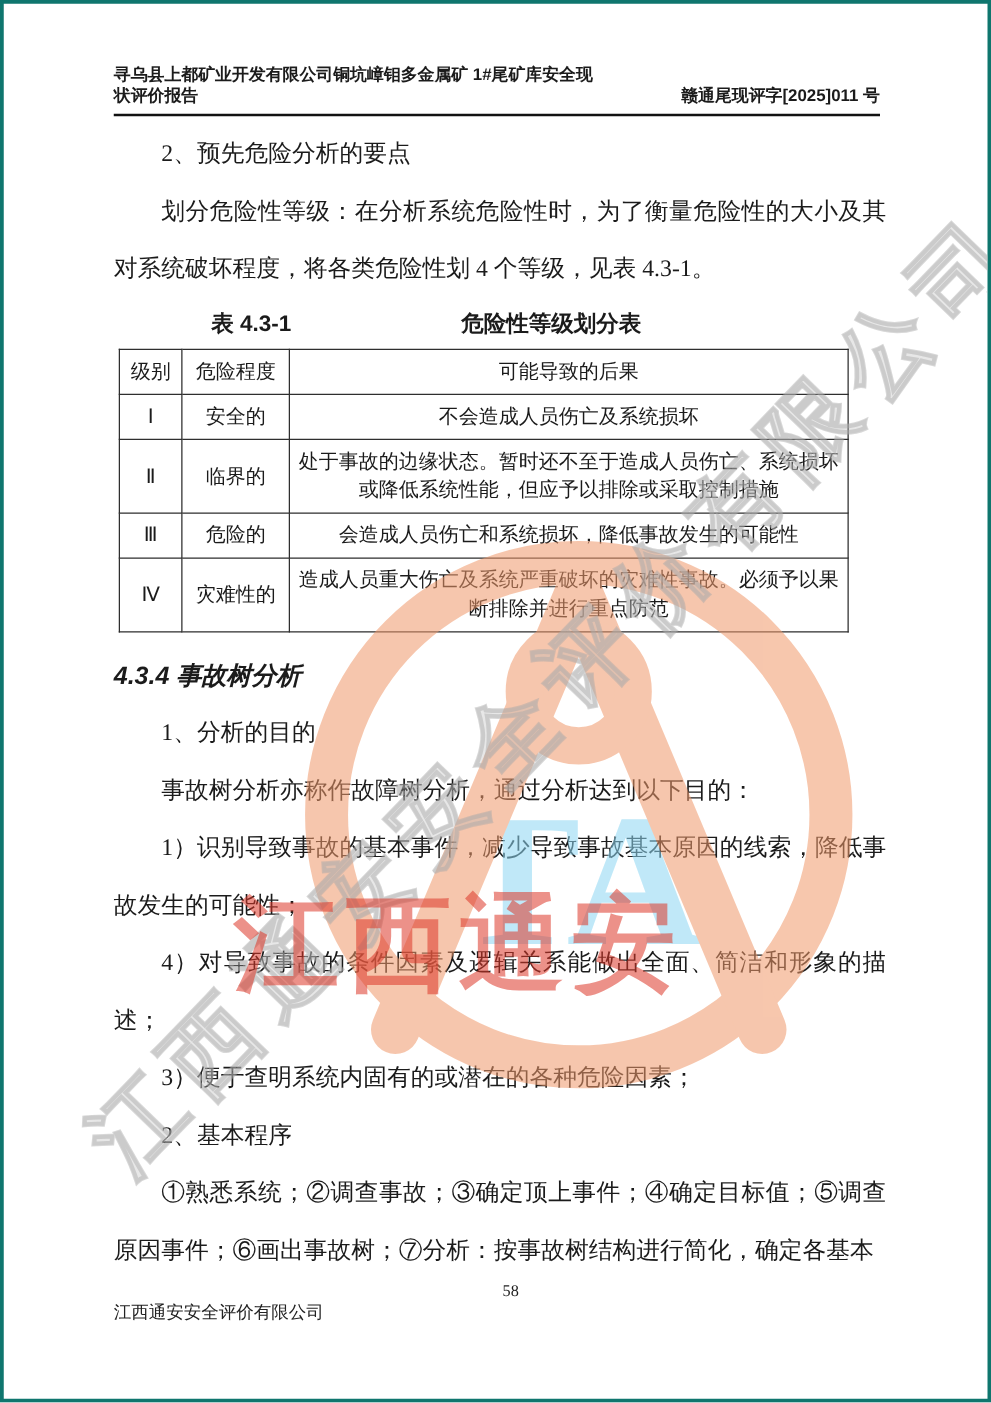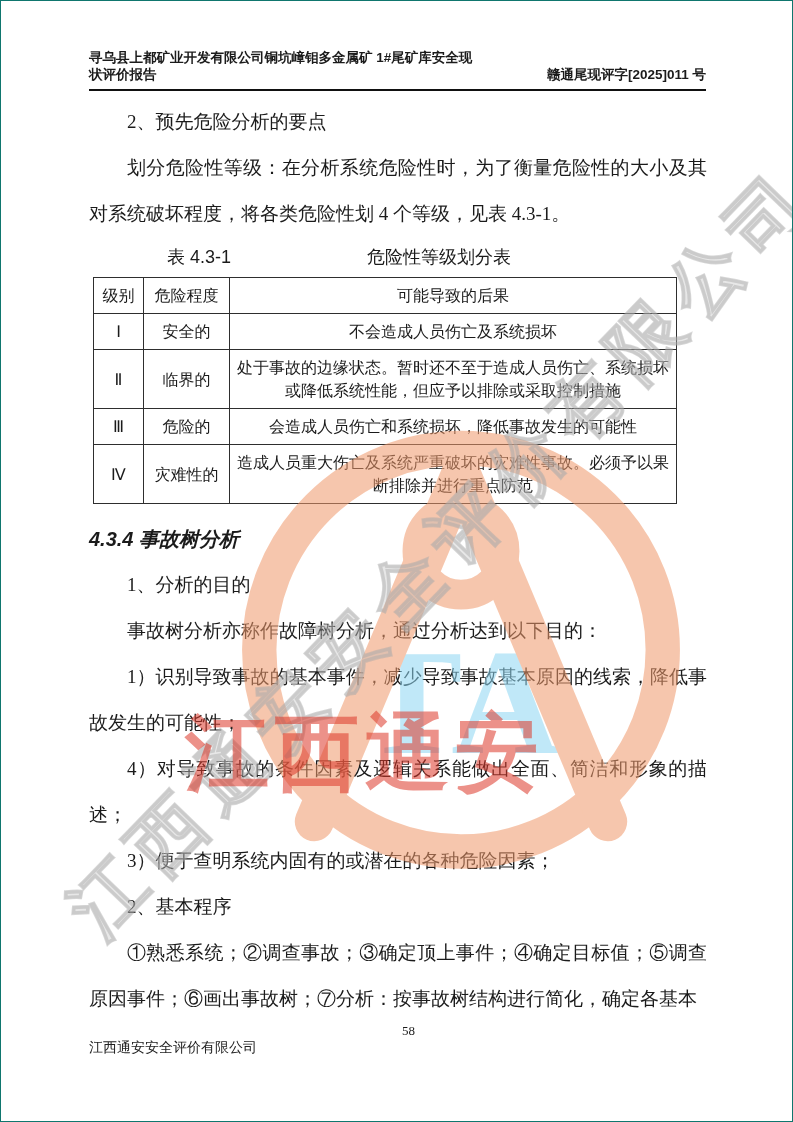--- a/index.html
+++ b/index.html
@@ -1,40 +1,40 @@
 <!DOCTYPE html>
 <html><head>
 <meta charset="utf-8">
 <style>
   html,body { margin:0; padding:0; background:#e8e8e8; }
   .page {
     position:relative; width:793px; height:1122px; margin:0 auto;
     background:#ffffff; overflow:hidden; box-sizing:border-box;
-    border:1px solid #0f766e;
+    border:3px solid #0f766e;
     font-family:"Liberation Serif", serif; color:#1b1b1b;
   }
   
   .page-header {
     position:absolute; left:88px; right:86px; top:48px;
     display:flex; justify-content:space-between; align-items:flex-end;
     border-bottom:2px solid #111; padding-bottom:6px;
     font-family:"Liberation Sans", sans-serif;
     font-weight:bold; font-size:13.5px; line-height:17px;
   }
   .page-header .h-left  { max-width:64%; }
   .page-header .h-right { white-space:nowrap; }
   
   .content { position:absolute; left:88px; top:98px; width:618px; }
   .body-text {
     margin:0; font-size:19px; line-height:46px;
     text-align:justify; text-justify:inter-ideograph;
   }
   .indent { text-indent:2em; }
   
-  .tbl-caption { display:flex; font-size:18px; line-height:40px; font-weight:normal;
+  .tbl-caption { display:flex; font-size:18px; line-height:40px; font-weight:bold;
                  font-family:"Liberation Sans", sans-serif; }
   .tbl-caption .cap-label { margin-left:78px; }
   .tbl-caption .cap-title { flex:1; text-align:center; margin-right:60px; }
   
   table.hazard {
     border-collapse:collapse; margin-left:4px; width:584px;
     font-size:16px; table-layout:fixed;
   }
   table.hazard th, table.hazard td {
     border:1.5px solid #2e2e2e; text-align:center; vertical-align:middle;

